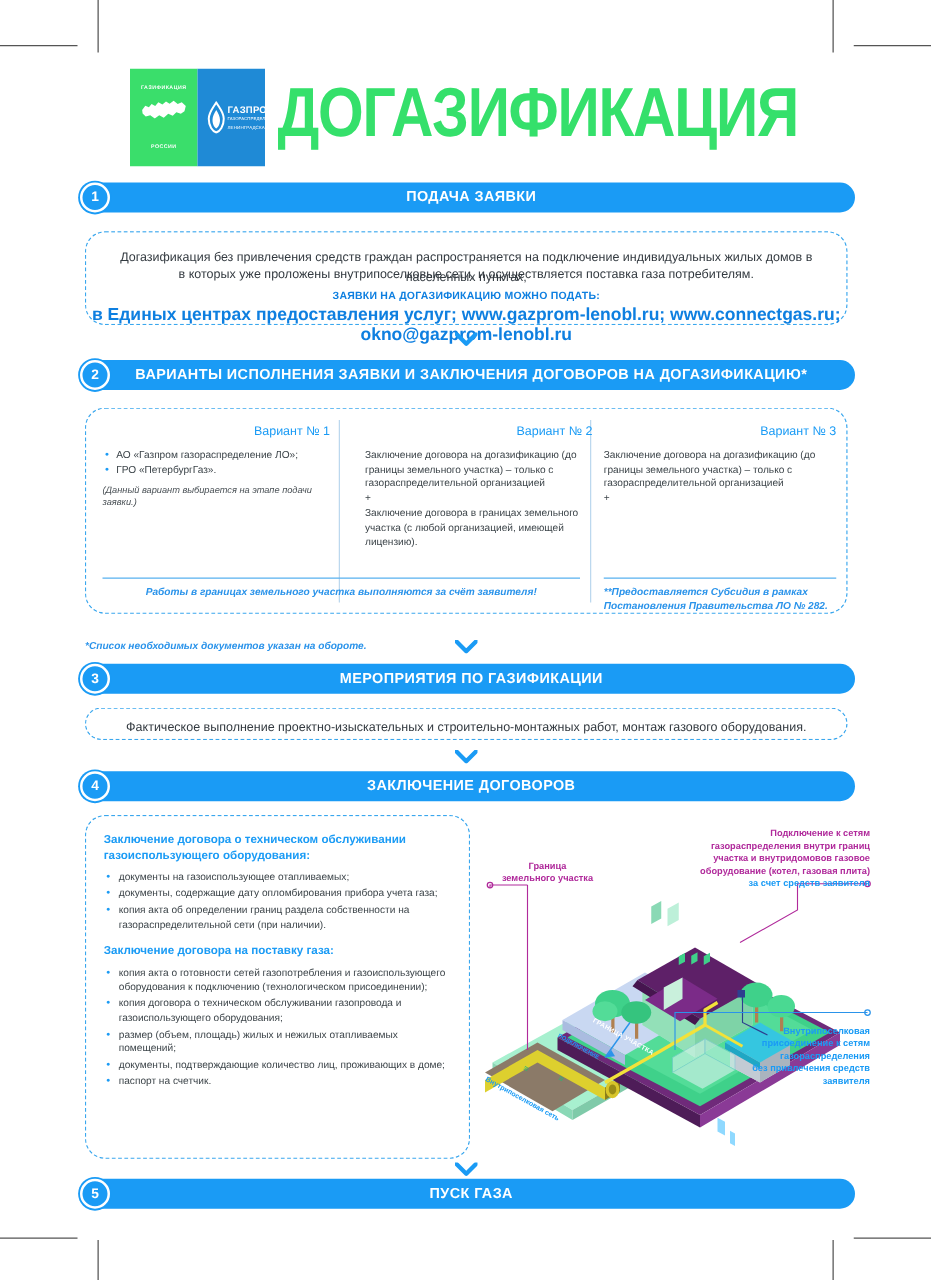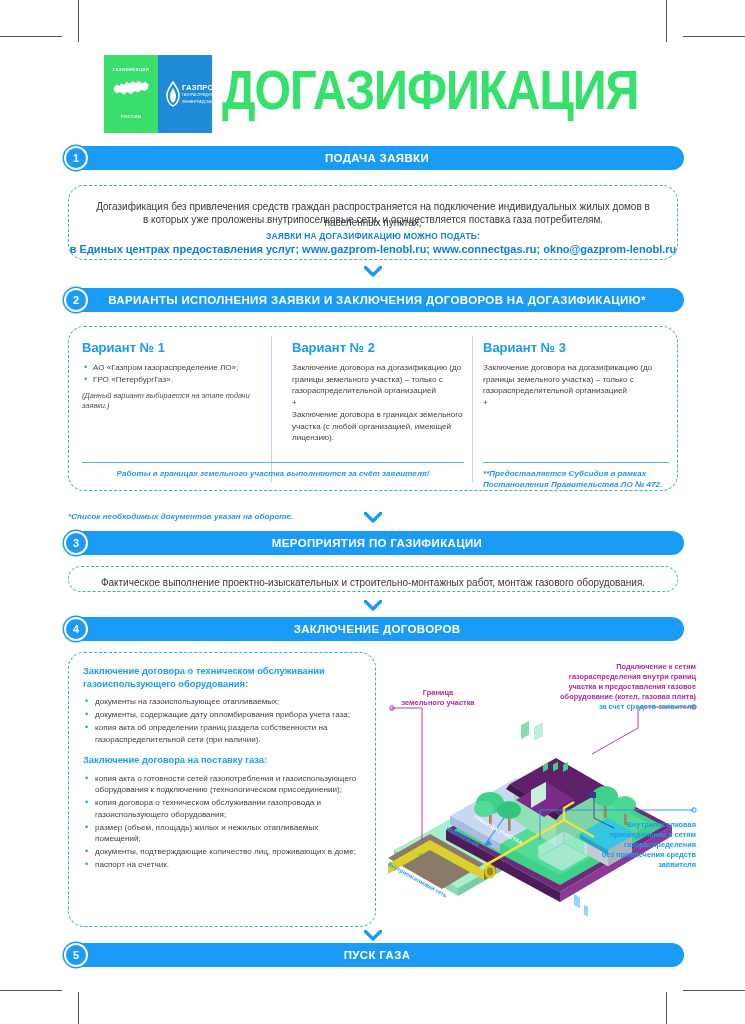--- a/index.html
+++ b/index.html
@@ -106,28 +106,28 @@
   .s1-text {
     position: absolute; text-align: center; color: #333a40;
     font-size: 10px; line-height: 1.55; left: 0; right: 0;
   }
   .s1-head {
     position: absolute; left: 0; right: 0; text-align: center;
     color: #0e7fe0; font-size: 8.4px; font-weight: bold; letter-spacing: .2px;
   }
   .s1-links {
     position: absolute; left: 0; right: 0; text-align: center;
-    color: #0e7fe0; font-size: 11px; font-weight: bold;
+    color: #0e7fe0; font-size: 14px; font-weight: bold;
   }
 
   
   .var-col { position: absolute; top: 340px; }
   .var-title {
-    color: #1a9bf5; font-size: 13px; font-weight: bold;
-    text-align: left; margin-bottom: 7px;
+    color: #1a9bf5; font-size: 10px; font-weight: normal;
+    text-align: right; margin-bottom: 7px;
   }
   .var-body { color: #3c4449; font-size: 8.1px; line-height: 1.45; }
   .var-body ul { list-style: none; margin: 1px 0 0 0; }
   .var-body li { position: relative; padding-left: 11px; }
   .var-body li:before {
     content: "\2022"; position: absolute; left: 2px; top: -1px;
     color: #1a9bf5; font-size: 9px;
   }
   .var-note { font-style: italic; font-size: 7.4px; color: #4a5156; margin-top: 6px; line-height:1.35;}
   .col-sep { position: absolute; width: 1px; background: #bcd8ee; }
@@ -250,21 +250,21 @@
       <div>Заключение договора на догазификацию (до границы земельного участка) – только с газораспределительной организацией</div>
       <div>+</div>
     </div>
   </div>
 
   <div class="fn-line" style="left:82px; top:462px; width:382px;"></div>
   <div class="fn-line" style="left:483px; top:462px; width:186px;"></div>
 
   <div class="fn-italic" style="left:82px; top:468px; width:382px; text-align:center;">Работы в границах земельного участка выполняются за счёт заявителя!</div>
   <div class="fn-italic" style="left:483px; top:468px; width:190px;">**Предоставляется Субсидия в рамках</div>
-  <div class="fn-italic" style="left:483px; top:479px; width:190px;">Постановления Правительства ЛО № 472.</div>
+  <div class="fn-italic" style="left:483px; top:479px; width:190px;">Постановления Правительства ЛО № 282.</div>
 
   <div class="fn-italic" style="left:68px; top:511px;">*Список необходимых документов указан на обороте.</div>
 
   <svg class="arrow-down" style="left:364px; top:512px;" viewBox="0 0 18 11">
     <path d="M1 1 L9 9 L17 1" fill="none" stroke="#1a9bf5" stroke-width="3.4" stroke-linecap="round" stroke-linejoin="round"></path>
   </svg>
 
   <div class="step-num" style="left:64px; top:531px;">3</div>
   <div class="step-bar" style="left:70px; top:531px; width:614px;">МЕРОПРИЯТИЯ ПО ГАЗИФИКАЦИИ</div>
 
@@ -398,21 +398,21 @@
 
     
     <div class="callout c-purple" style="left:6px; top:20px; width:88px; text-align:center;">
       <span>Граница</span><br>
       <span>земельного участка</span>
     </div>
 
     <div class="callout c-magenta" style="left:112px; top:-6px; width:196px; text-align:right; color:#b02a9b;">
       <span>Подключение к сетям</span><br>
       <span>газораспределения внутри границ</span><br>
-      <span>участка и предоставления газовое</span><br>
+      <span>участка и внутридомовов газовое</span><br>
       <span>оборудование (котел, газовая плита)</span><br>
       <span style="color:#1a9bf5;">за счет средств заявителя</span>
     </div>
 
     <div class="callout c-blue" style="left:158px; top:152px; width:150px; text-align:right;">
       <span>Внутрипоселковая</span><br>
       <span>присоединение к сетям</span><br>
       <span>газораспределения</span><br>
       <span>без привлечения средств</span><br>
       <span>заявителя</span>

